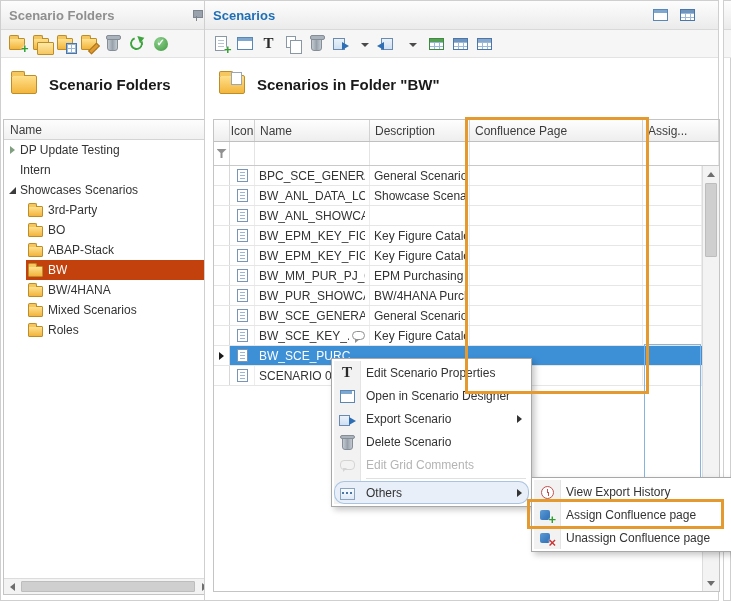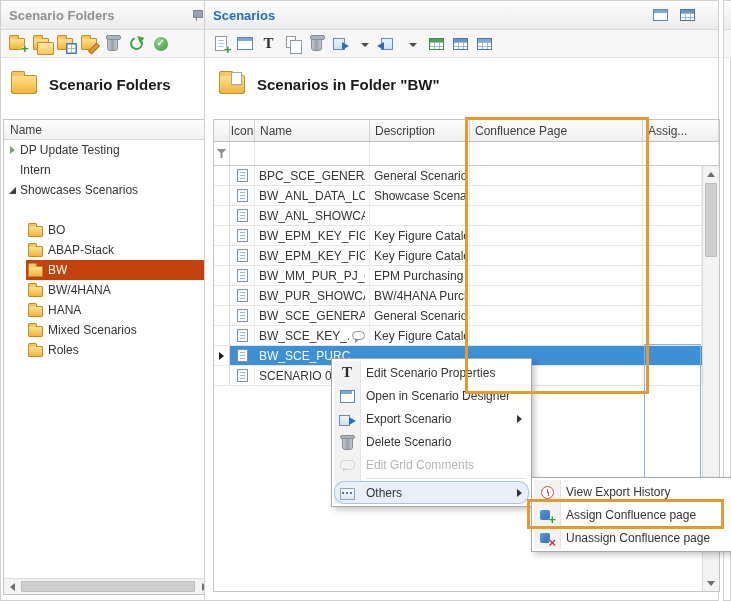--- a/index.html
+++ b/index.html
@@ -235,20 +235,24 @@
             <span class="twisty expanded"></span>
             <span class="row-main">
 
               <span class="tree-label">Showcases Scenarios</span>
             </span>
           </div>
 
           <div class="tree-row lvl1">
             <span class="indent"></span>
 
+            <span class="row-main">
+              <span class="mini-folder"></span>
+              <span class="tree-label">3rd-Party</span>
+            </span>
           </div>
 
           <div class="tree-row lvl1">
             <span class="indent"></span>
 
             <span class="row-main">
               <span class="mini-folder"></span>
               <span class="tree-label">BO</span>
             </span>
           </div>
@@ -273,28 +277,20 @@
 
           <div class="tree-row lvl1">
             <span class="indent"></span>
 
             <span class="row-main">
               <span class="mini-folder"></span>
               <span class="tree-label">BW/4HANA</span>
             </span>
           </div>
 
-          <div class="tree-row lvl1">
-            <span class="indent"></span>
-
-            <span class="row-main">
-              <span class="mini-folder"></span>
-              <span class="tree-label">HANA</span>
-            </span>
-          </div>
 
           <div class="tree-row lvl1">
             <span class="indent"></span>
 
             <span class="row-main">
               <span class="mini-folder"></span>
               <span class="tree-label">Mixed Scenarios</span>
             </span>
           </div>
 

